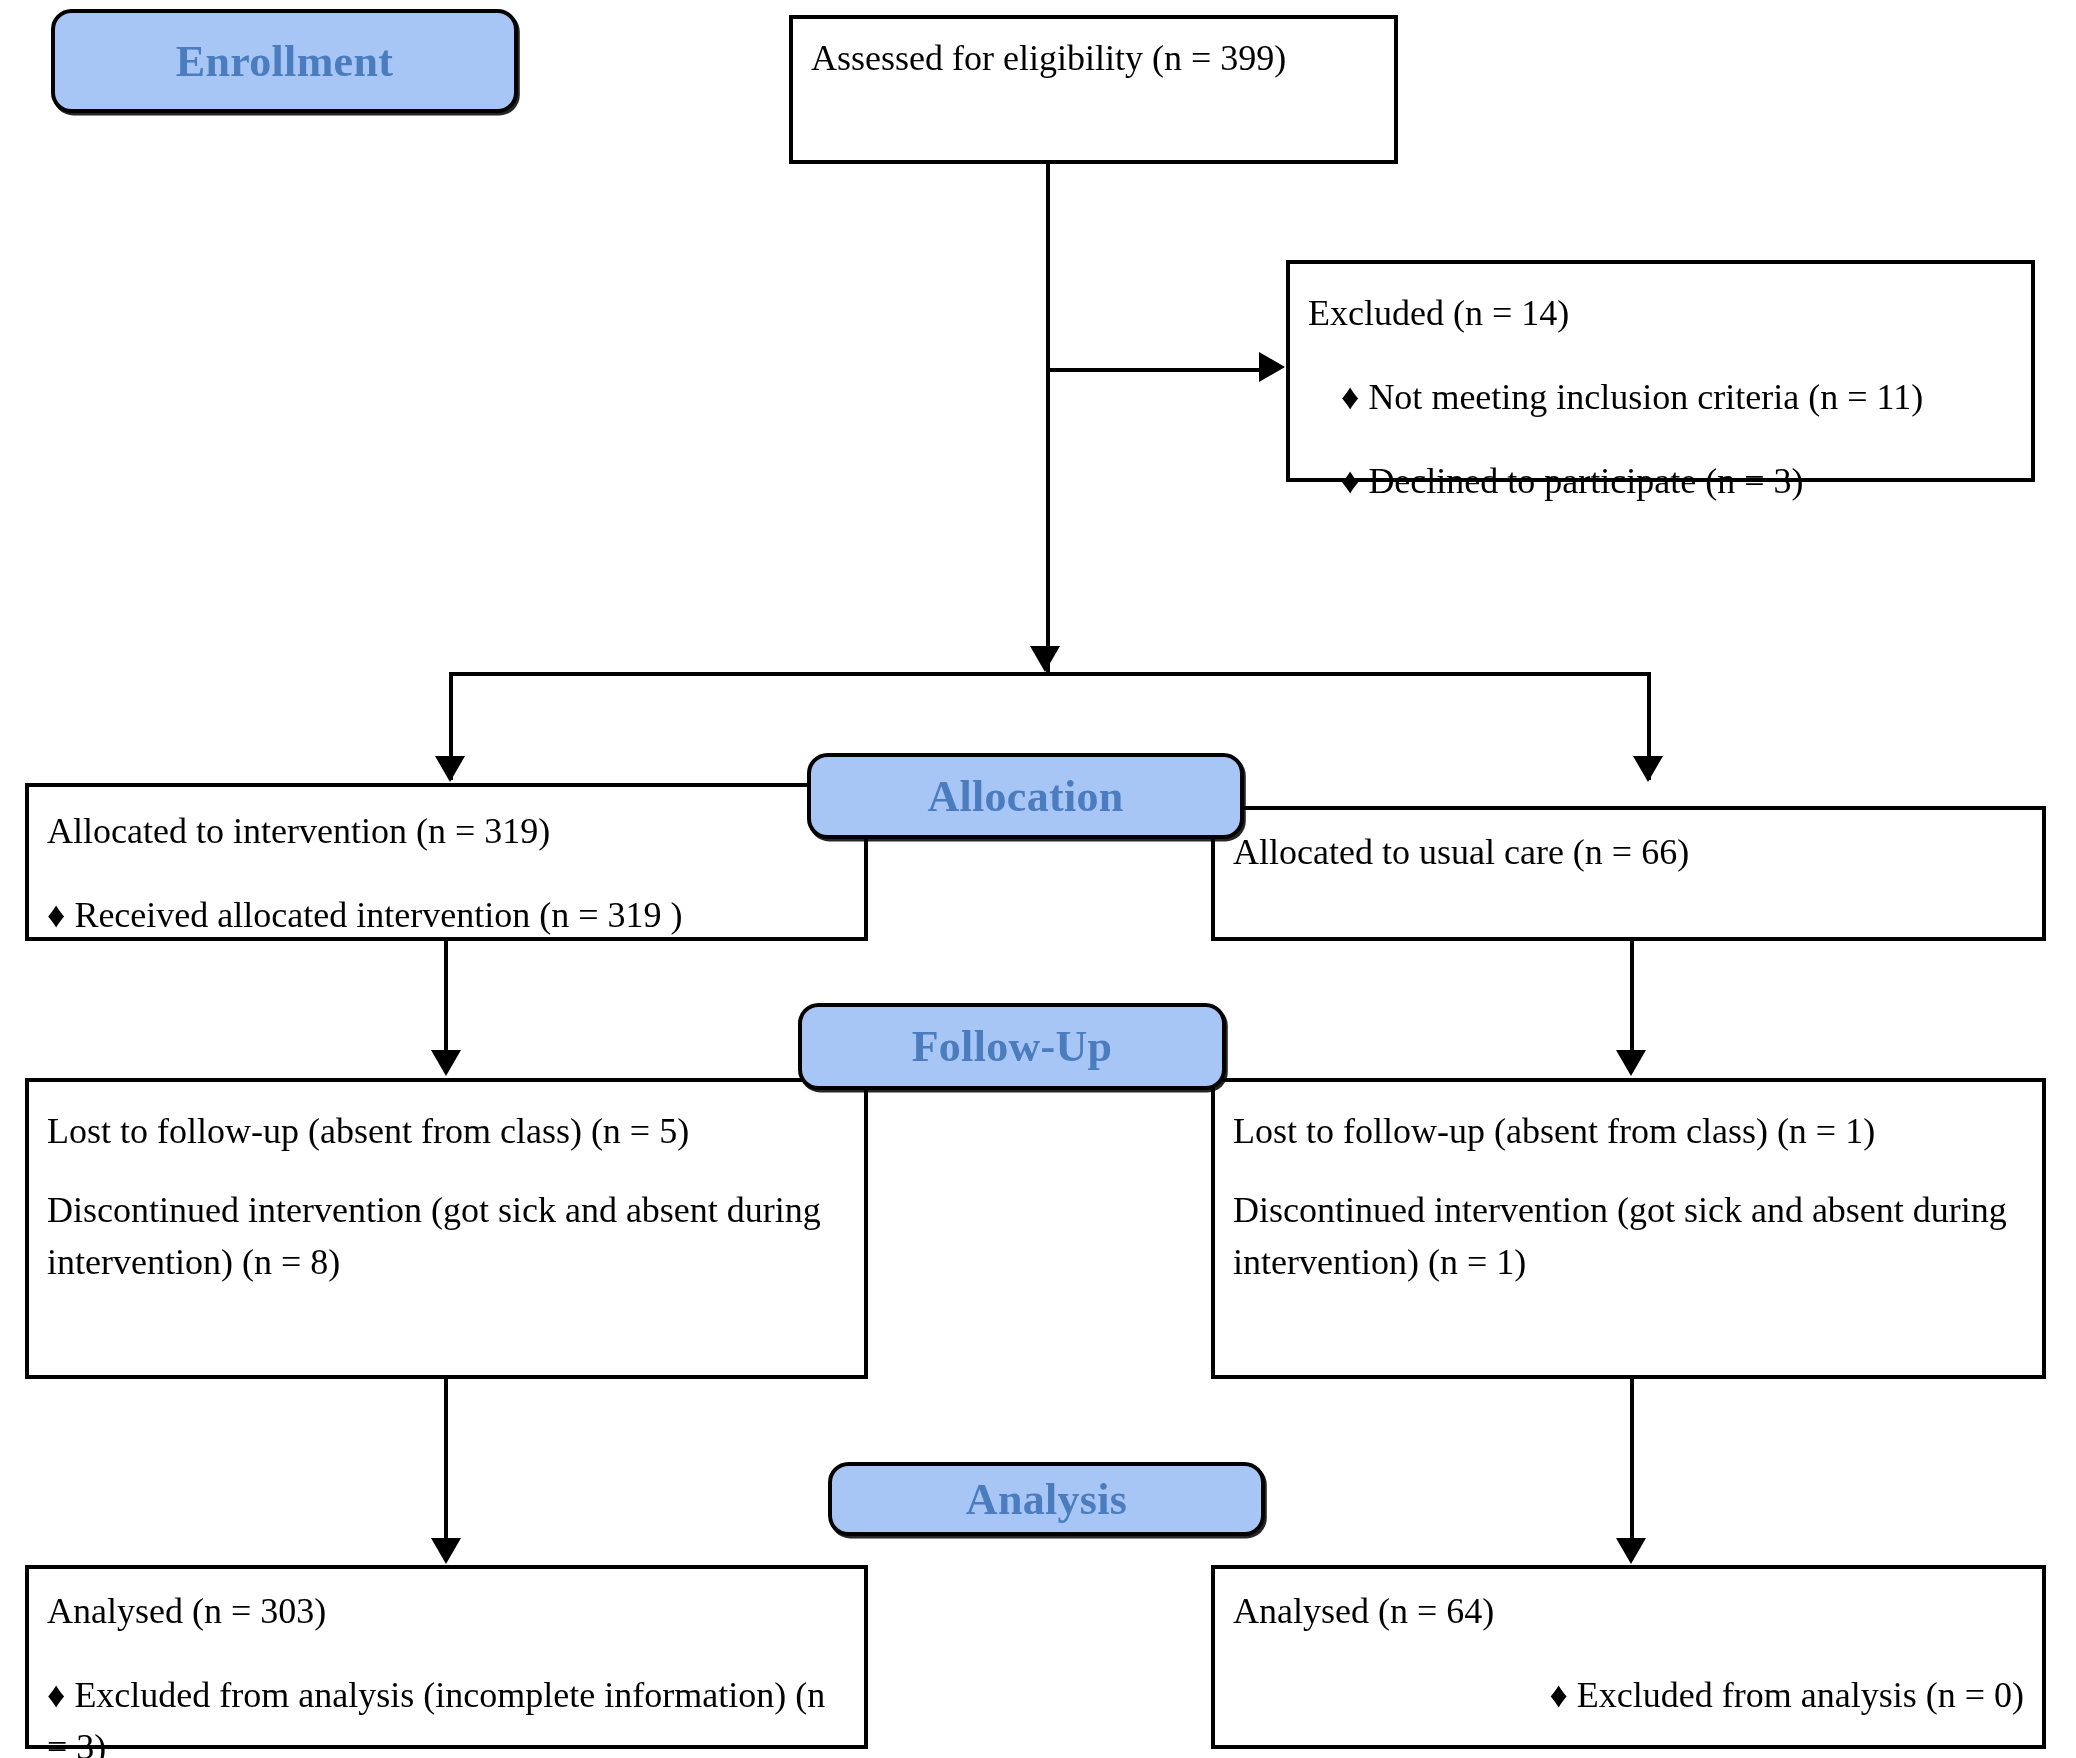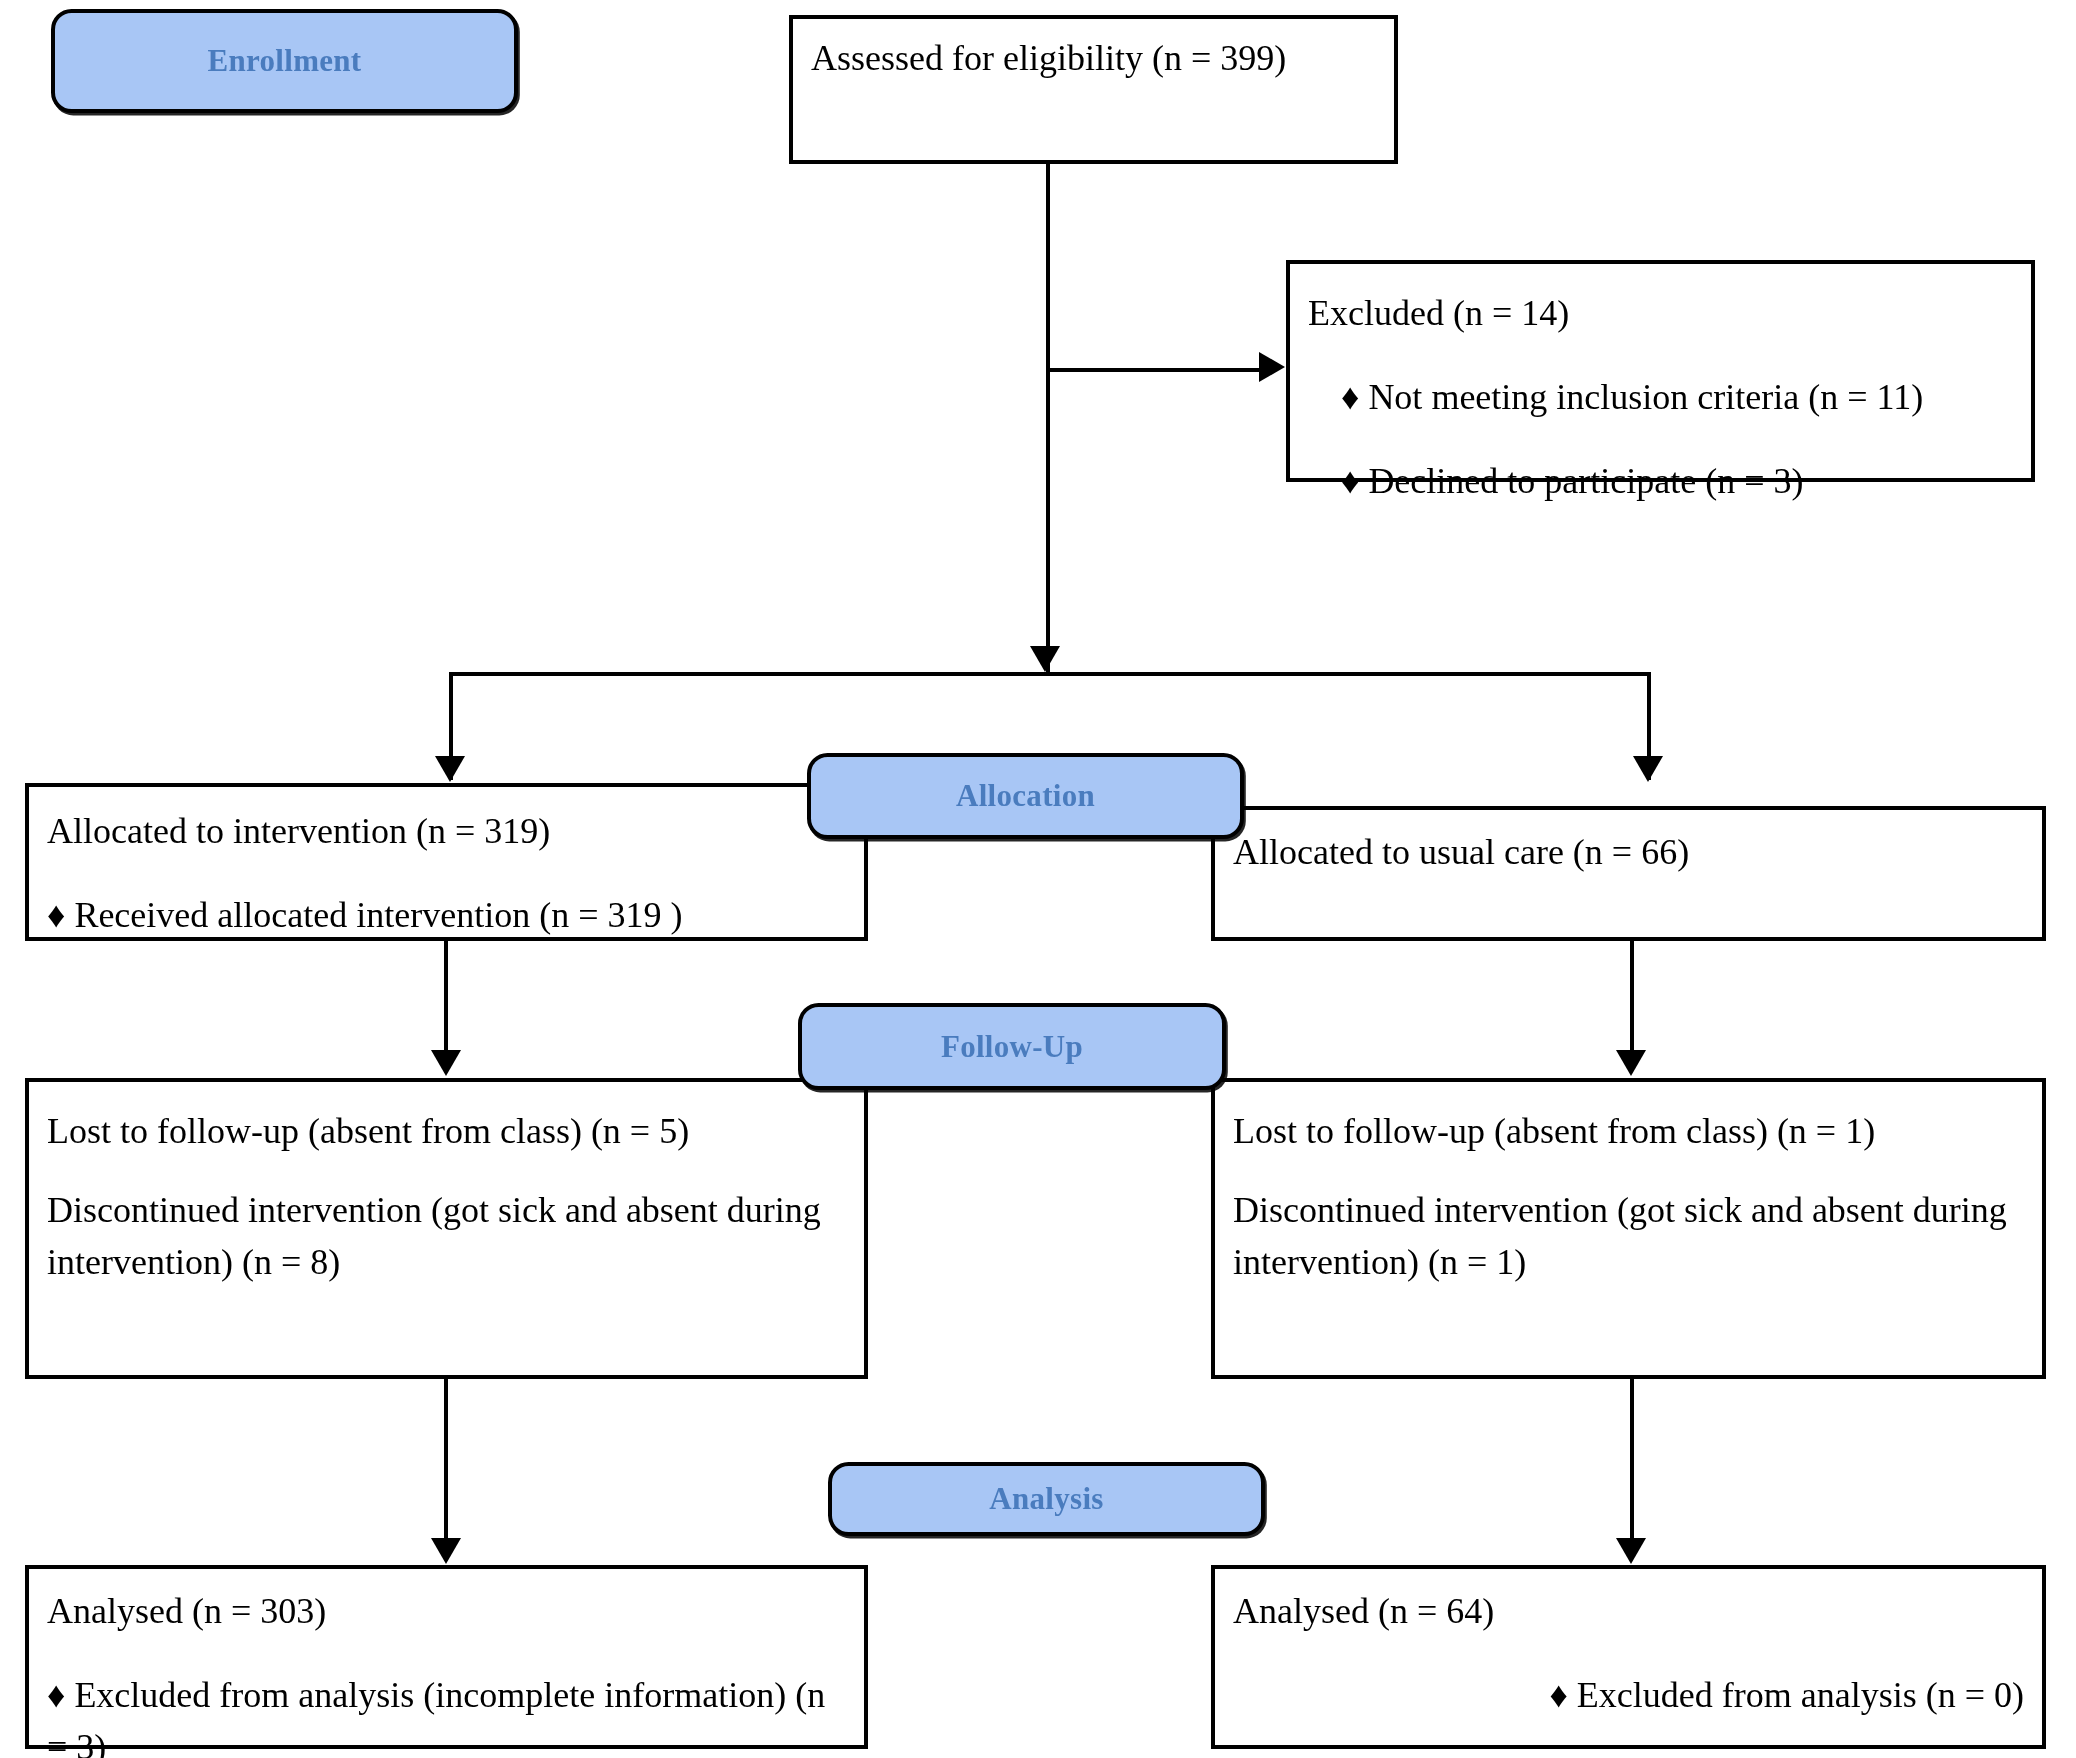--- a/index.html
+++ b/index.html
@@ -22,21 +22,21 @@
 
   .badge{
     position:absolute;
     background:#A8C6F5;
     border:4.2px solid #000000;
     border-radius:20.5px;
     box-sizing:border-box;
     display:flex;align-items:center;justify-content:center;
     color:#4A7CBE;
     font-weight:bold;
-    font-size:31px;
+    font-size:44px;
     letter-spacing:0.3px;
     z-index:20;
     box-shadow:1.8px 2.4px 0 rgba(0,0,0,.85);
   }
 
   .vline{position:absolute;background:#000000;width:4.2px;z-index:5;}
   .hline{position:absolute;background:#000000;height:4.2px;z-index:5;}
 
   .arrow-down{
     position:absolute;width:0;height:0;

